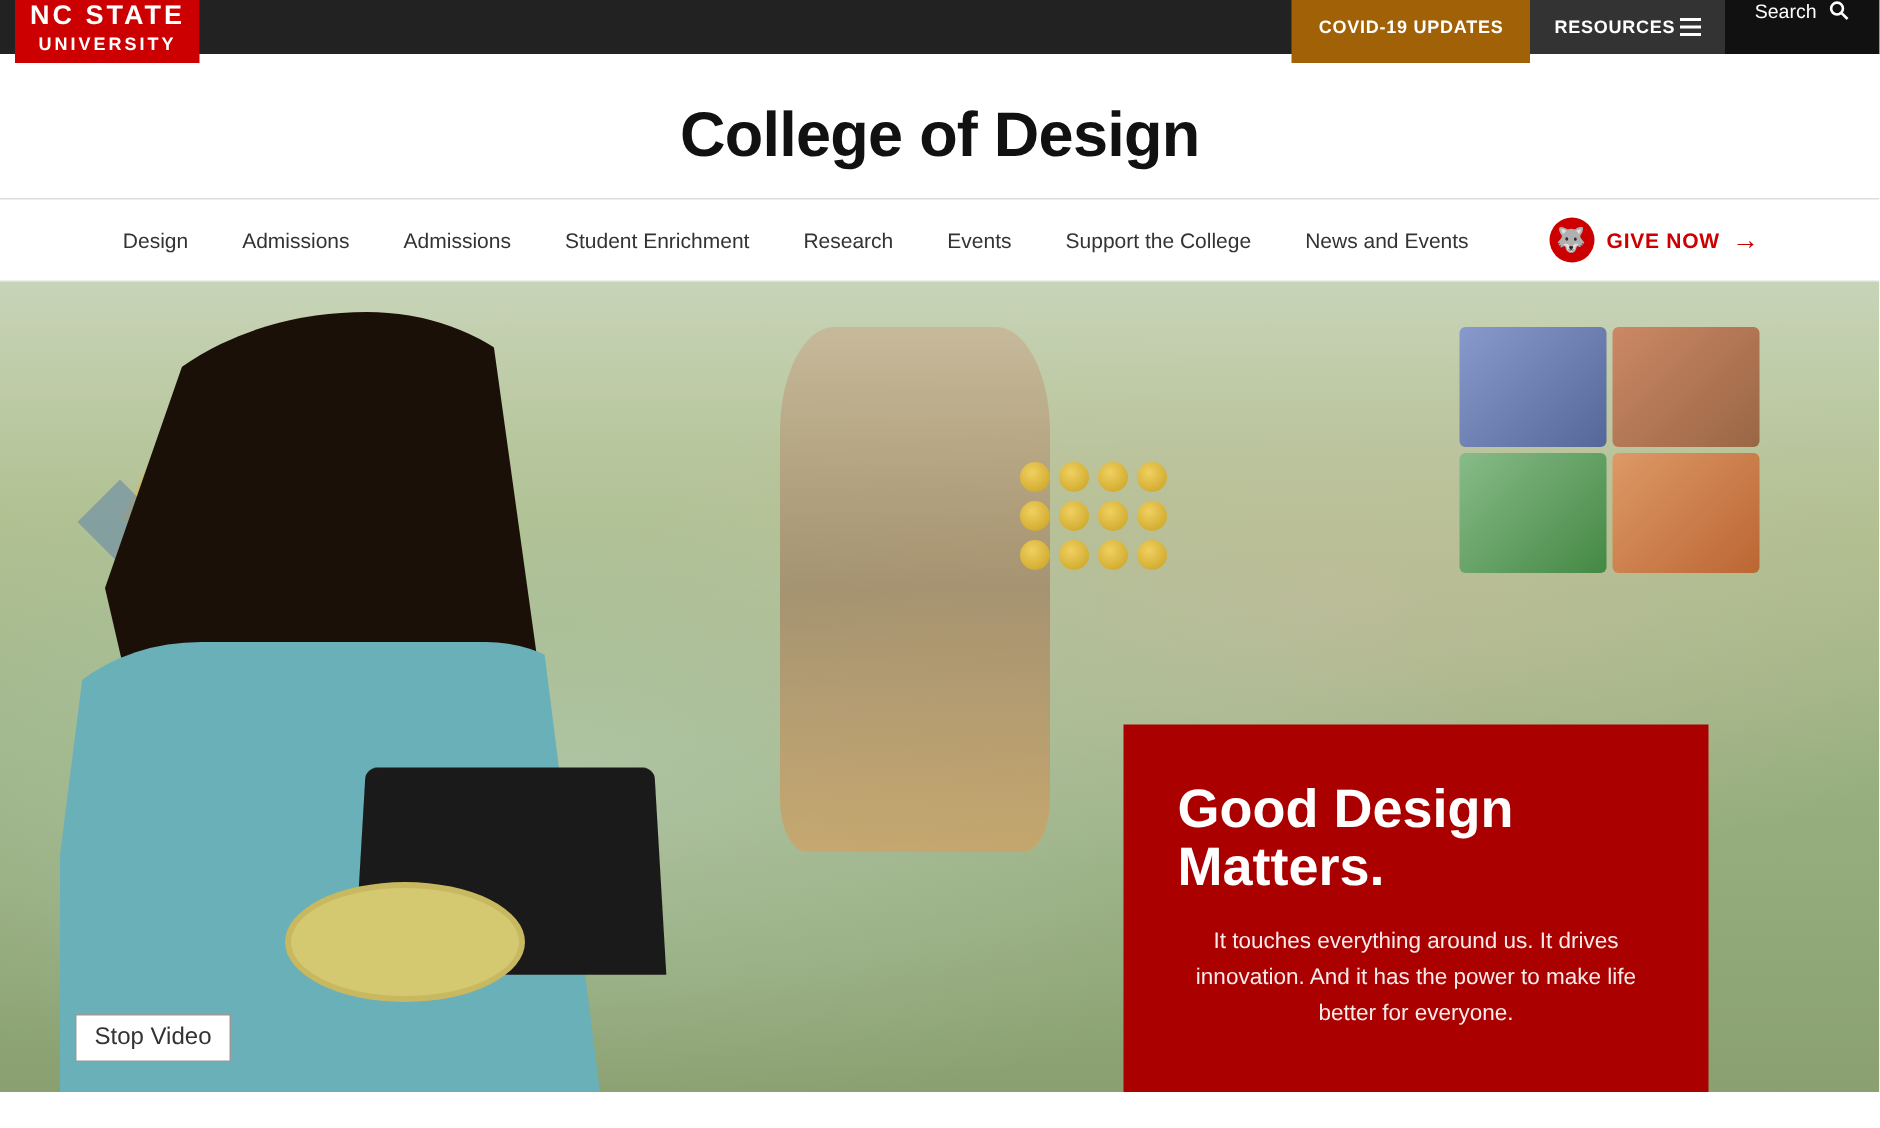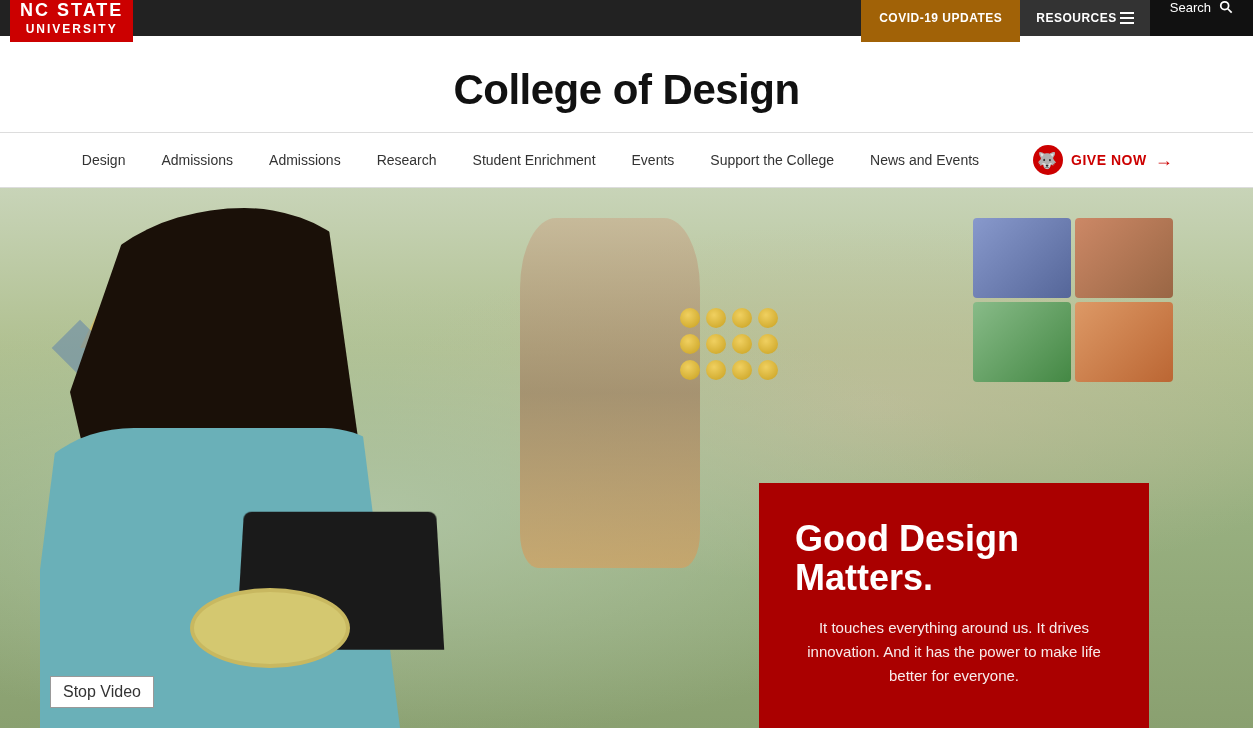--- a/index.html
+++ b/index.html
@@ -298,21 +298,21 @@
       font-size: 16px;
       cursor: pointer;
       color: #333;
       z-index: 10;
     }
 
     
     .hero-card {
       position: absolute;
       bottom: 0;
-      right: 104px;
+      right: 114px;
       width: 390px;
       min-height: 210px;
       background: #AA0000;
       color: #fff;
       padding: 36px 36px 40px;
     }
     .hero-card-headline {
       font-size: 36px;
       font-weight: 900;
       line-height: 1.1;
@@ -395,24 +395,24 @@
     <li>
       <a href="#">Design</a>
     </li>
     <li>
       <a href="#">Admissions</a>
     </li>
     <li>
       <a href="#">Admissions</a>
     </li>
     <li>
+      <a href="#">Student Enrichment</a>
+    </li>
+    <li>
       <a href="#">Research</a>
-    </li>
-    <li>
-      <a href="#">Student Enrichment</a>
     </li>
     <li>
       <a href="#">Events</a>
     </li>
     <li>
       <a href="#">Support the College</a>
     </li>
     <li>
       <a href="#">News and Events</a>
     </li>

